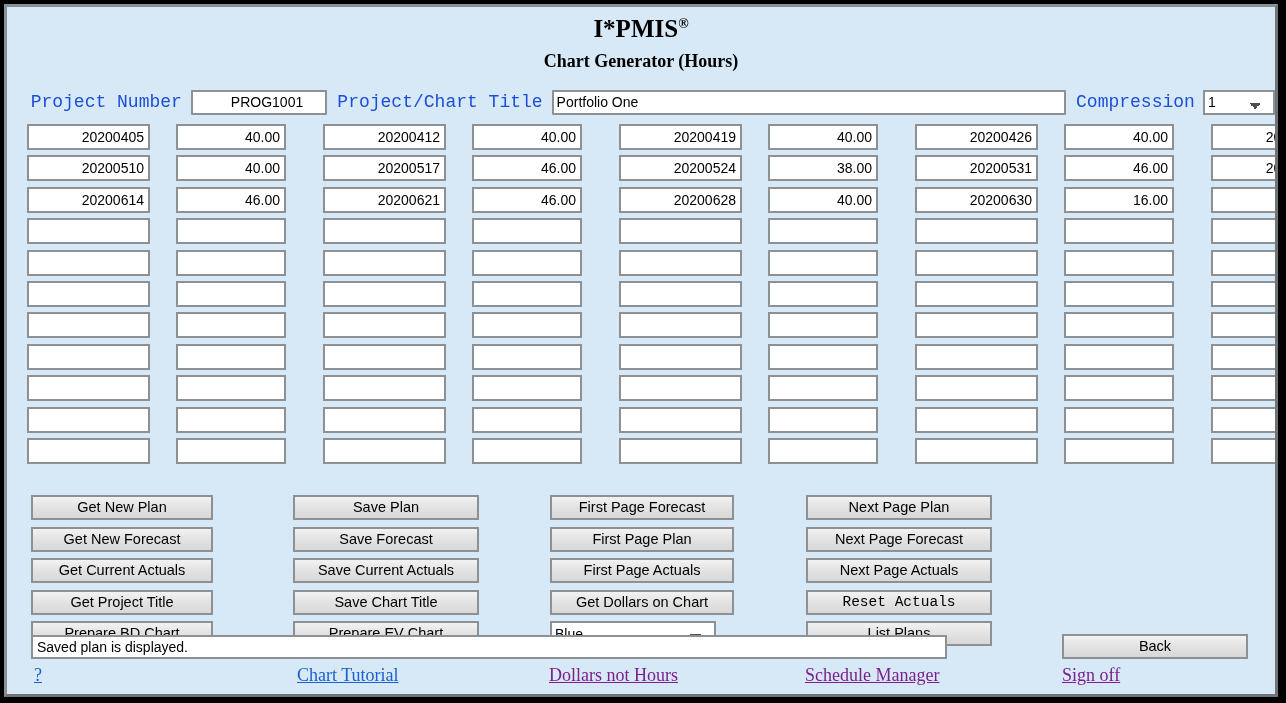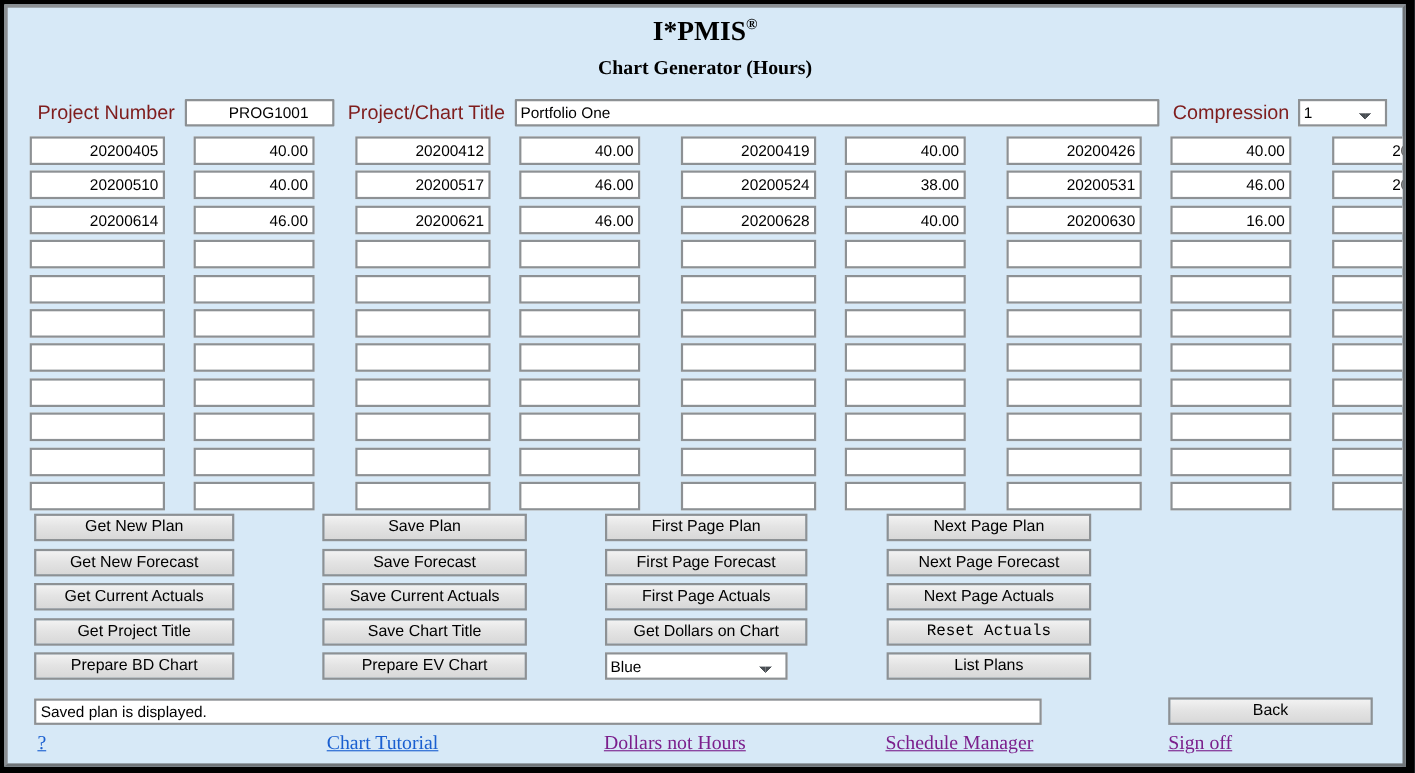--- a/index.html
+++ b/index.html
@@ -63,23 +63,23 @@
   .header-row {
     position: absolute;
     left: 0;
     top: 80px;
     width: 100%;
     height: 30px;
     display: flex;
     align-items: center;
   }
   .lbl {
-    font-family: Liberation Sans, sans-serif;
+    font-family: Liberation Mono, monospace;
     font-size: 18px;
-    color: #7f1d1d;
+    color: #1d4ed8;
     white-space: nowrap;
   }
   .txt {
     font-family: "Liberation Sans", sans-serif;
     font-size: 14px;
     color: #000;
     background: #ffffff;
     border: 2px solid #8d9194;
     border-radius: 1px;
     box-sizing: border-box;
@@ -152,21 +152,21 @@
     text-align: center;
     cursor: pointer;
     padding: 0;
     line-height: 21px;
     white-space: nowrap;
     overflow: hidden;
   }
   #buttons {
     position: absolute;
     left: 0;
-    top: 460px;
+    top: 488px;
     width: 100%;
     height: 160px;
   }
   .btn-col {
     position: absolute;
     top: 0;
   }
   .btn-col .btn,
   .btn-col .sel {
     display: block;
@@ -395,22 +395,22 @@
           <button class="btn" style="width: 100%;">Prepare BD Chart</button>
         </div>
       <div class="btn-col" id="col-2">
           <button class="btn" style="width: 100%;">Save Plan</button>
           <button class="btn" style="width: 100%;">Save Forecast</button>
           <button class="btn" style="width: 100%;">Save Current Actuals</button>
           <button class="btn" style="width: 100%;">Save Chart Title</button>
           <button class="btn" style="width: 100%;">Prepare EV Chart</button>
         </div>
       <div class="btn-col" id="col-3">
+          <button class="btn" style="width: 100%;">First Page Forecast</button>
           <button class="btn" style="width: 100%;">First Page Plan</button>
-          <button class="btn" style="width: 100%;">First Page Forecast</button>
           <button class="btn" style="width: 100%;">First Page Actuals</button>
           <button class="btn" style="width: 100%;">Get Dollars on Chart</button>
           <select class="sel" id="chart-color-select"><option value="Blue">Blue</option></select>
         </div>
       <div class="btn-col" id="col-4">
           <button class="btn" style="width: 100%;">Next Page Plan</button>
           <button class="btn" style="width: 100%;">Next Page Forecast</button>
           <button class="btn" style="width: 100%;">Next Page Actuals</button>
           <button class="btn" style="width: 100%; font-family: Liberation Mono, monospace;">Reset Actuals</button>
           <button class="btn" style="width: 100%;">List Plans</button>

